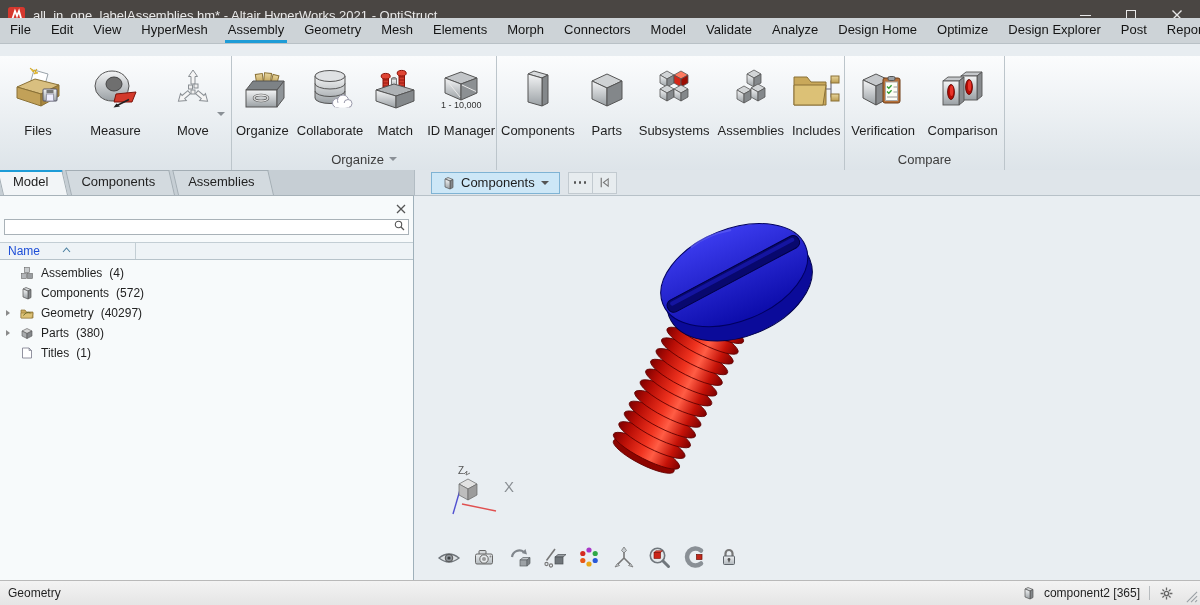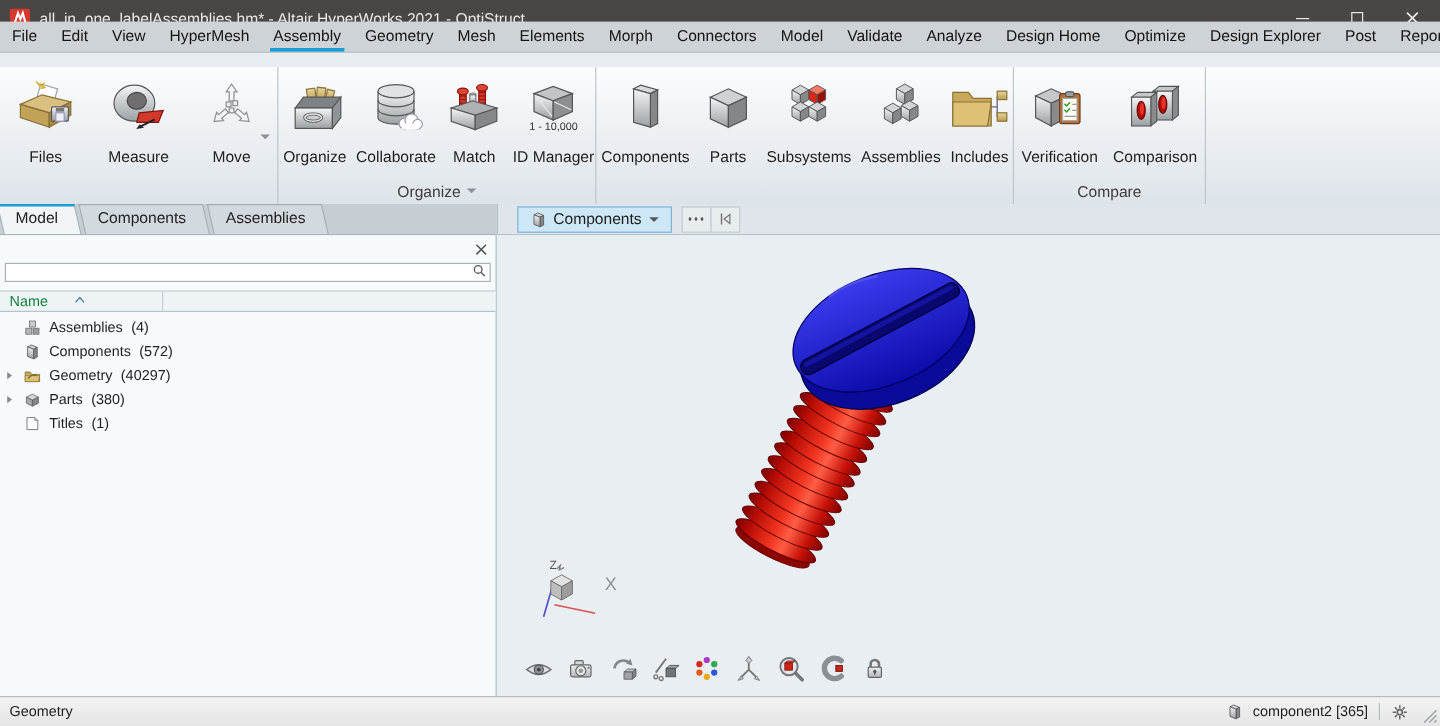--- a/index.html
+++ b/index.html
@@ -46,21 +46,21 @@
   .dots { display:flex; gap:2.5px; }
   .dots i { width:2.5px; height:2.5px; border-radius:50%; background:#555; }
 
   
   .main { position:absolute; top:196px; left:0; width:100%; height:384px; display:flex; }
   .panel { width:414px; background:#f7fafb; border-right:1px solid #9fb0ba; position:relative; }
   .panel-close { position:absolute; top:4px; right:7px; cursor:default; }
   .search-row { position:relative; margin:21px 4px 0 4px; }
   .search-row input { width:100%; height:16px; border:1px solid #a9b2b8; background:#fff; font-size:11px; padding:0 16px 0 4px; outline:none; }
   .search-icon { position:absolute; right:4px; top:3px; }
-  .name-header { margin-top:7px; height:18px; background:#eef3f6; border-top:1px solid #c3ced4; border-bottom:1px solid #b7c3ca; position:relative; font-size:12px; color:#15803d; line-height:17px; padding-left:8px; }
+  .name-header { margin-top:7px; height:18px; background:#eef3f6; border-top:1px solid #c3ced4; border-bottom:1px solid #b7c3ca; position:relative; font-size:12px; color:#1d4ed8; line-height:17px; padding-left:8px; }
   .sort-caret { position:absolute; left:62px; top:4px; }
   .col-divider { position:absolute; left:135px; top:0; bottom:0; width:1px; background:#c3ced4; }
   .tree { padding-top:3px; }
   .trow { height:20px; display:flex; align-items:center; font-size:12px; color:#1f1f1f; padding-left:6px; cursor:default; }
   .trow .exp { width:14px; display:flex; align-items:center; }
   .exp-arrow { width:0; height:0; border-left:4px solid #8a8a8a; border-top:3.5px solid transparent; border-bottom:3.5px solid transparent; }
   .trow .ticon { width:16px; display:flex; align-items:center; }
   .trow .tl { margin-left:5px; }
   .trow .tc { margin-left:7px; color:#222; }
 

